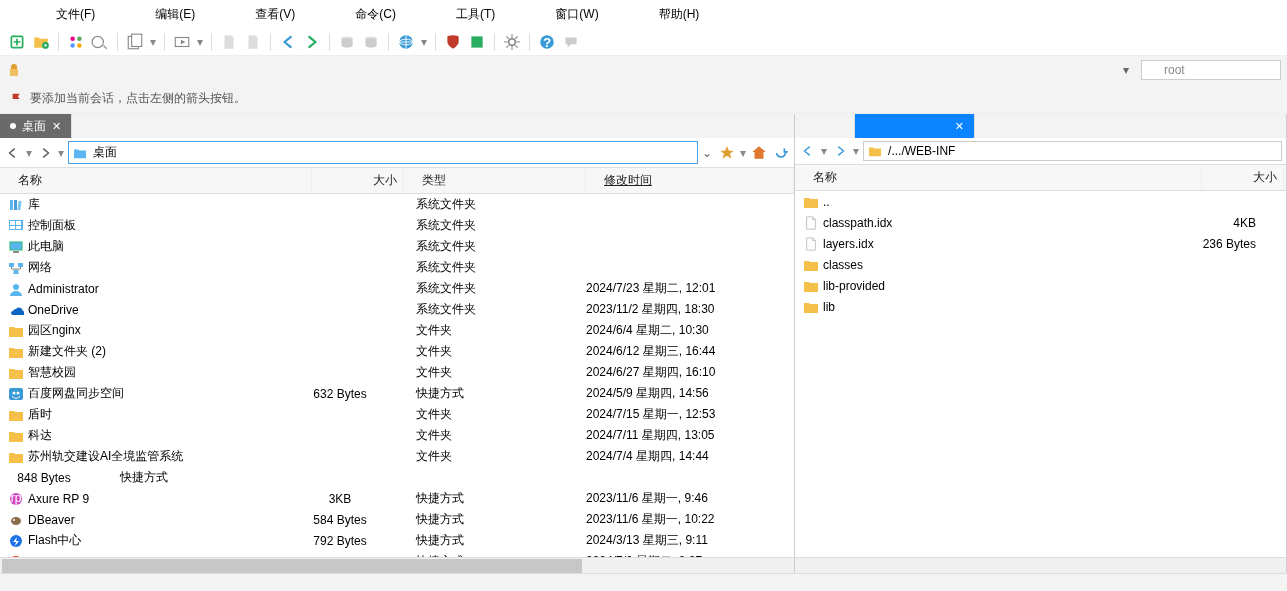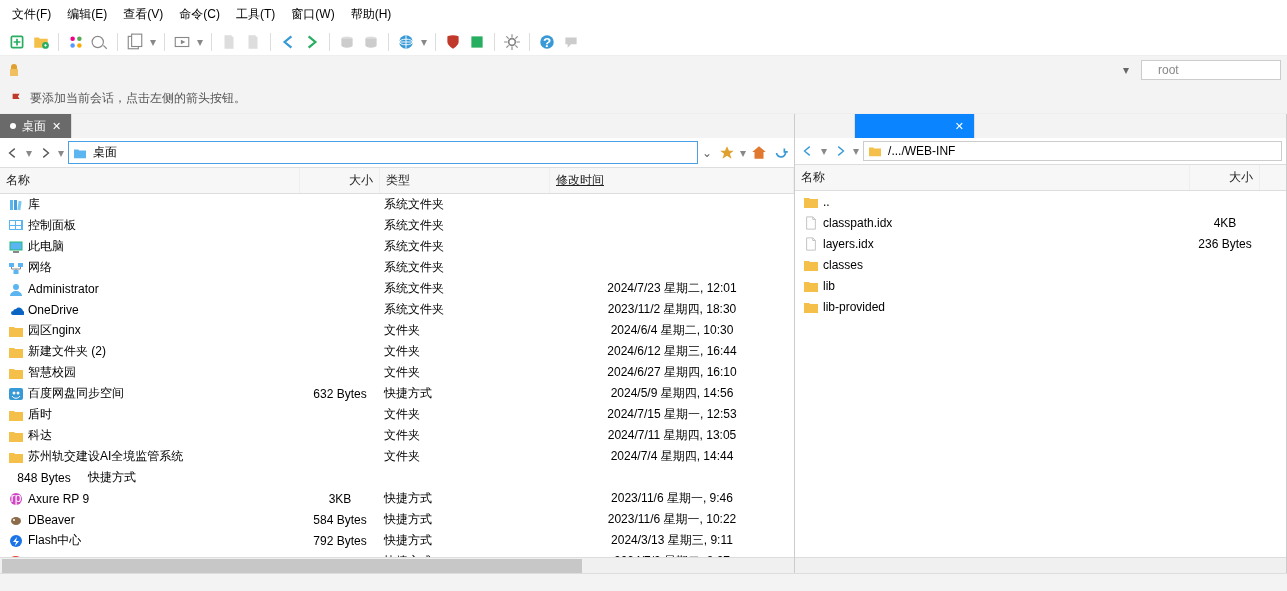--- a/index.html
+++ b/index.html
@@ -1,26 +1,26 @@
 <!DOCTYPE html>
 <html><head>
 <meta charset="utf-8">
 <style>
 * { margin: 0; padding: 0; box-sizing: border-box; font-family: "Microsoft YaHei", Tahoma, sans-serif; font-size: 12px; }
 body { background: #fff; width: 1287px; height: 591px; overflow: hidden; display: flex; flex-direction: column; }
 .menubar { display: flex; gap: 8px; padding: 4px 8px; background: #fff; }
-.menubar .mitem { color: #000; cursor: pointer; padding: 2px 4px; }
+.menubar .mitem { color: #000; cursor: pointer; padding: 2px 4px; margin-left: 44px; }
 .toolbar { display: flex; gap: 6px; padding: 4px 8px; align-items: center; background: #fff; border-bottom: 1px solid #eee; }
 .tbbtn { width: 18px; height: 18px; display: inline-flex; align-items: center; justify-content: center; cursor: pointer; }
 .sep { width: 1px; height: 18px; background: #ddd; margin: 0 2px; }
 .addrrow { display: flex; gap: 6px; padding: 4px 6px; align-items: center; background: #f3f3f3; }
 .lockicon { width: 16px; height: 16px; fill: #e0a030; }
 .addrfield { flex: 1; background: #f3f3f3; border: none; padding: 3px 6px; }
 .dropdown-arrow { width: 12px; color: #666; cursor: pointer; }
-.rootbox { border: 1px solid #ccc; padding: 2px 16px; min-width: 140px; background: #fff; color: #888; }
+.rootbox { border: 1px solid #ccc; padding: 2px 22px; min-width: 140px; background: #fff; color: #888; }
 .hintbar { display: flex; gap: 6px; padding: 6px 10px; align-items: center; background: #f3f3f3; border-bottom: 1px solid #eee; color: #555; }
 .panes { display: flex; flex: 1; min-height: 0; }
 .pane { display: flex; flex-direction: column; border-right: 1px solid #ccc; min-height: 0; }
 .pane.left { width: 795px; }
 .pane.right { flex: 1; }
 .tabs { display: flex; background: #f3f3f3; height: 24px; }
 .tab { display: flex; align-items: center; gap: 6px; padding: 0 10px; height: 24px; font-size: 11px; cursor: pointer; border-right: 1px solid #ddd; }
 .tab.active-l { background: #6a6a6a; color: #fff; }
 .tab.active-l .tabclose { color: #fff; }
 .tab.active-r { background: #0a84ff; color: #fff; }
@@ -28,36 +28,36 @@
 .tabdot { width: 6px; height: 6px; border-radius: 50%; background: #fff; }
 .tabclose { font-size: 11px; color: #888; }
 .navrow { display: flex; gap: 4px; align-items: center; padding: 3px 4px; border-bottom: 1px solid #ddd; background: #fff; }
 .navbtn svg { width: 14px; height: 14px; }
 .pathbox { flex: 1; display: flex; align-items: center; gap: 6px; border: 1px solid #4aa0e6; padding: 2px 4px; }
 .pathbox.remote { border: 1px solid #ccc; }
 .folder-icon { width: 14px; height: 12px; }
 .pathdrop { width: 12px; color: #666; cursor: pointer; }
 .iconbtn { width: 18px; height: 18px; cursor: pointer; display: flex; align-items: center; justify-content: center; }
 .headerrow { display: flex; border-bottom: 1px solid #ddd; background: #f7f7f7; font-size: 12px; color: #222; }
-.hcell { padding: 4px 6px; border-right: 1px solid #eee; }
+.hcell { padding: 4px 6px; border-right: 1px solid #eee; margin-left: 12px; }
 .hname { flex: 0 0 300px; }
 .hname-r { flex: 0 0 395px; }
 .hsize { flex: 0 0 80px; text-align: right; }
 .hsize-r { flex: 0 0 70px; text-align: right; }
 .htype { flex: 0 0 170px; }
 .hdate { flex: 1; text-decoration: underline; }
 .listarea { flex: 1; overflow-y: auto; overflow-x: auto; min-height: 0; }
 .row { display: flex; align-items: center; height: 21px; padding-left: 4px; cursor: pointer; }
 .cell { padding: 0 4px; white-space: nowrap; overflow: hidden; text-overflow: ellipsis; }
 .cname { flex: 0 0 296px; display: flex; align-items: center; gap: 4px; }
 .cname-r { flex: 0 0 391px; display: flex; align-items: center; gap: 4px; }
 .csize { flex: 0 0 80px; text-align: center; }
-.csize-r { flex: 0 0 70px; text-align: center; }
-.ctype { flex: 0 0 170px; }
-.cdate { flex: 1; text-align: center; }
+.csize-r { flex: 0 0 70px; text-align: right; }
+.ctype { flex: 0 0 170px; margin-left: 32px; }
+.cdate { flex: 1; }
 .ficon { width: 16px; height: 14px; flex-shrink: 0; }
 .scrollbar-h { height: 16px; background: #f0f0f0; border-top: 1px solid #ddd; display: flex; align-items: center; }
 .scrollbar-h .thumb { height: 14px; width: 580px; background: #c7c7c7; margin-left: 2px; }
 .statusbar { height: 18px; background: #f3f3f3; border-top: 1px solid #ddd; }
 svg { display: block; }
 </style>
 </head>
 <body>
 
 <div class="menubar">
@@ -551,30 +551,30 @@
             </svg>
             <span>classes</span>
           </div>
           <div class="cell csize-r"></div>
         </div>
         <div class="row">
           <div class="cell cname-r">
             <svg class="ficon" viewBox="0 0 16 14">
               <path d="M1 3h5l1 1h8v9H1z" fill="#f5c04a"></path>
             </svg>
+            <span>lib-provided</span>
+          </div>
+          <div class="cell csize-r"></div>
+        </div>
+        <div class="row">
+          <div class="cell cname-r">
+            <svg class="ficon" viewBox="0 0 16 14">
+              <path d="M1 3h5l1 1h8v9H1z" fill="#f5c04a"></path>
+            </svg>
             <span>lib</span>
-          </div>
-          <div class="cell csize-r"></div>
-        </div>
-        <div class="row">
-          <div class="cell cname-r">
-            <svg class="ficon" viewBox="0 0 16 14">
-              <path d="M1 3h5l1 1h8v9H1z" fill="#f5c04a"></path>
-            </svg>
-            <span>lib-provided</span>
           </div>
           <div class="cell csize-r"></div>
         </div>
       </div>
     <div class="scrollbar-h"></div>
   </div>
 </div>
 
 <div class="statusbar"></div>
 

